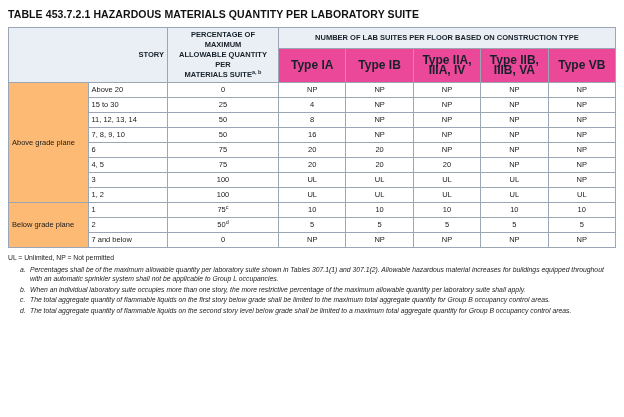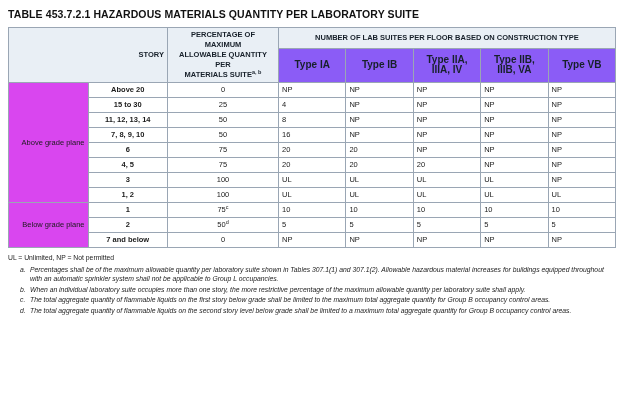--- a/index.html
+++ b/index.html
@@ -53,40 +53,40 @@
     width: 152px;
     text-align: right;
   }
   th.pct-head {
     width: 104px;
     line-height: 10.5px;
     text-align: center;
   }
   th.sub-head {
     font-weight: bold;
-    font-size: 10px;
-    background: #8b5cf6;
+    font-size: 12px;
+    background: #ec4899;
     text-align: center;
   }
   td.story-group {
-    text-align: right;
+    text-align: left;
     padding-left: 6px;
     width: 76px;
-    background: #d946ef;
+    background: #fdba74;
     margin-left: 21px;
   }
   td.story-label {
-    text-align: center;
+    text-align: left;
     width: 76px;
-    font-weight: bold;
   }
   td.pct {
     text-align: center;
   }
   td.val {
+    text-align: center;
   }
   sup {
     font-size: 5.5px;
     vertical-align: super;
     line-height: 0;
   }
   .notes {
     margin-top: 5px;
     font-size: 6.8px;
     line-height: 9.6px;

